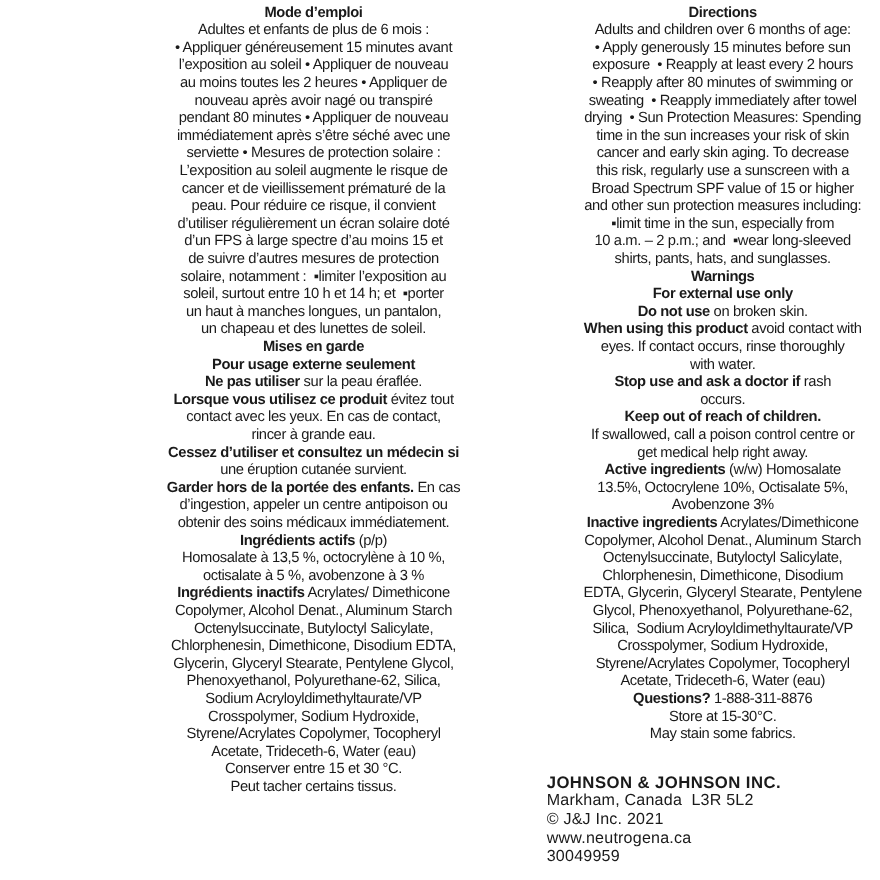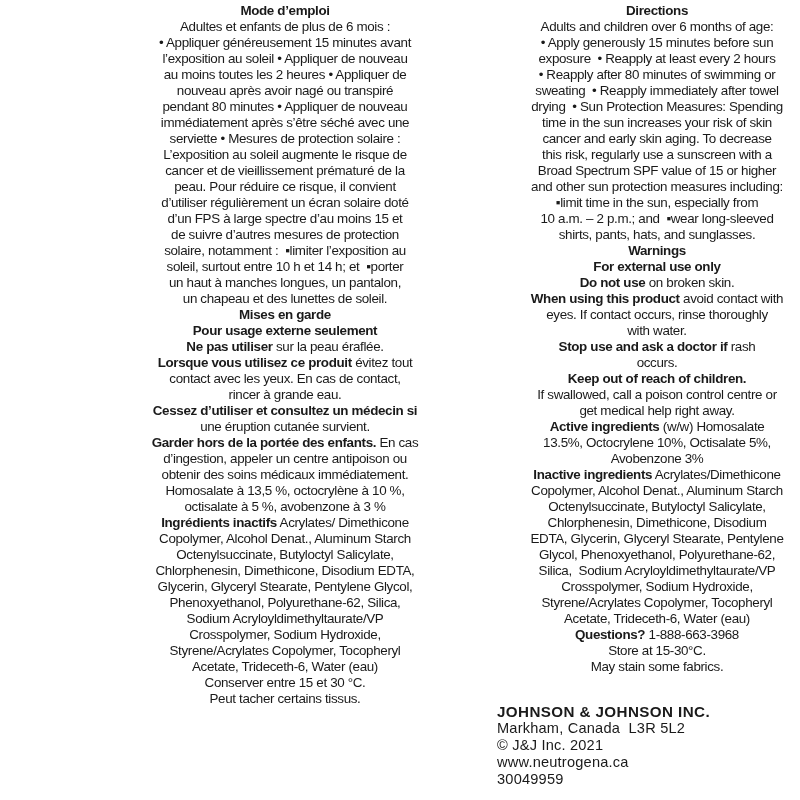--- a/index.html
+++ b/index.html
@@ -68,20 +68,21 @@
     <p><b>Pour usage externe seulement</b><span></span></p>
     <p><b>Ne pas utiliser</b><span> sur la peau éraflée.</span></p>
     <p><b>Lorsque vous utilisez ce produit</b><span> évitez tout
 contact avec les yeux. En cas de contact,
 rincer à grande eau.</span></p>
     <p><b>Cessez d’utiliser et consultez un médecin si</b><span>
 une éruption cutanée survient.</span></p>
     <p><b>Garder hors de la portée des enfants.</b><span> En cas
 d’ingestion, appeler un centre antipoison ou
 obtenir des soins médicaux immédiatement.</span></p>
+    <p><b>Ingrédients actifs</b><span> (p/p)</span></p>
     <p><b></b><span>Homosalate à 13,5 %, octocrylène à 10 %,
 octisalate à 5 %, avobenzone à 3 %</span></p>
     <p><b>Ingrédients inactifs</b><span> Acrylates/ Dimethicone
 Copolymer, Alcohol Denat., Aluminum Starch
 Octenylsuccinate, Butyloctyl Salicylate,
 Chlorphenesin, Dimethicone, Disodium EDTA,
 Glycerin, Glyceryl Stearate, Pentylene Glycol,
 Phenoxyethanol, Polyurethane-62, Silica,
 Sodium Acryloyldimethyltaurate/VP
 Crosspolymer, Sodium Hydroxide,
@@ -124,21 +125,21 @@
     <p><b>Inactive ingredients</b><span> Acrylates/Dimethicone
 Copolymer, Alcohol Denat., Aluminum Starch
 Octenylsuccinate, Butyloctyl Salicylate,
 Chlorphenesin, Dimethicone, Disodium
 EDTA, Glycerin, Glyceryl Stearate, Pentylene
 Glycol, Phenoxyethanol, Polyurethane-62,
 Silica,  Sodium Acryloyldimethyltaurate/VP
 Crosspolymer, Sodium Hydroxide,
 Styrene/Acrylates Copolymer, Tocopheryl
 Acetate, Trideceth-6, Water (eau)</span></p>
-    <p class="gap-top"><b>Questions?</b><span> 1-888-663-3968</span></p>
+    <p class="gap-top"><b>Questions?</b><span> 1-888-311-8876</span></p>
     <p><b></b><span>Store at 15-30°C.</span></p>
     <p><b></b><span>May stain some fabrics.</span></p>
 
     <div class="footer">
       <div class="company">JOHNSON &amp; JOHNSON INC.</div>
       <div>Markham, Canada  L3R 5L2</div>
       <div>© J&amp;J Inc. 2021</div>
       <div>www.neutrogena.ca</div>
       <div>30049959</div>
     </div>

